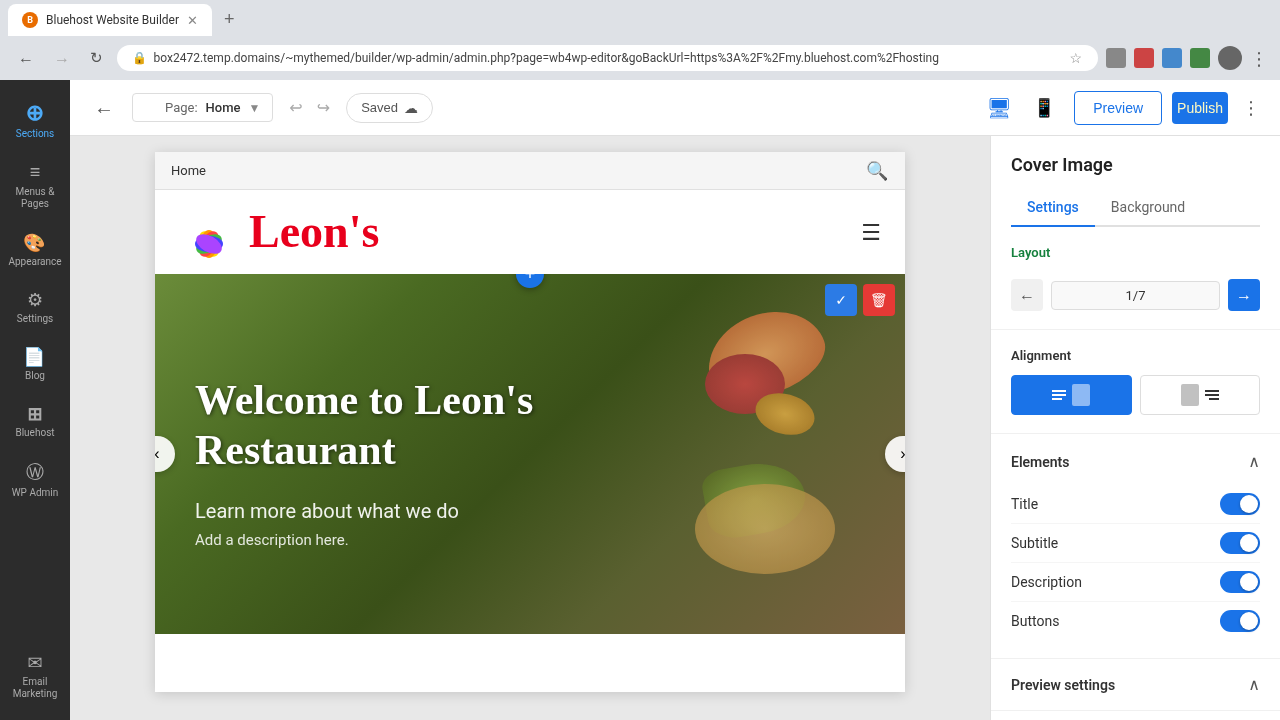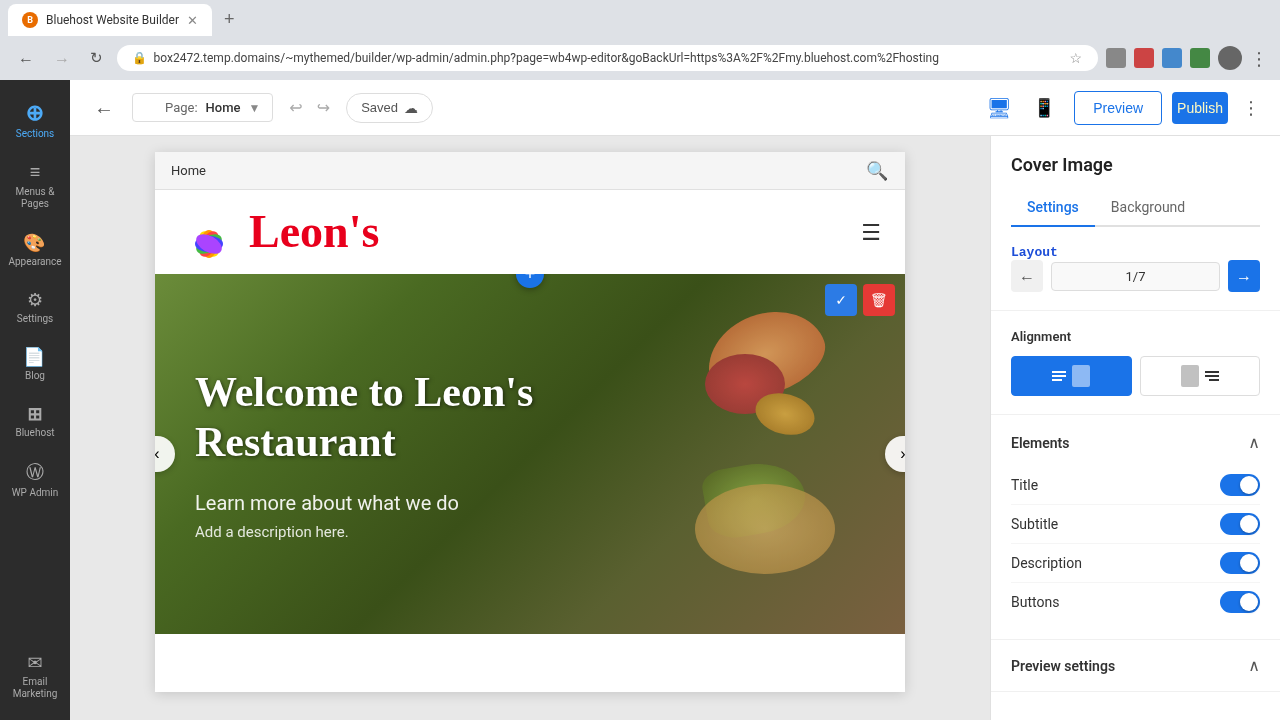--- a/index.html
+++ b/index.html
@@ -129,21 +129,21 @@
 
               <div style="position:absolute; right:60px; top:20px; width:280px; height:320px; opacity:0.85;">
                 <div style="position:absolute; width:120px; height:80px; background:radial-gradient(#e8a060, #c06030); border-radius:50% 50% 50% 50% / 60% 60% 40% 40%; top:20px; right:20px; transform:rotate(-20deg);"></div>
                 <div style="position:absolute; width:80px; height:60px; background:radial-gradient(#cc4444, #993333); border-radius:50%; top:60px; right:60px;"></div>
                 <div style="position:absolute; width:60px; height:40px; background:radial-gradient(#ddaa44, #aa7722); border-radius:50%; top:100px; right:30px; transform:rotate(15deg);"></div>
                 <div style="position:absolute; width:100px; height:70px; background:radial-gradient(#88aa44, #556622); border-radius:30% 70% 60% 40%; bottom:80px; right:40px; transform:rotate(-10deg);"></div>
                 <div style="position:absolute; width:140px; height:90px; background:radial-gradient(#f0c070, #c09040); border-radius:50%; bottom:40px; right:10px; opacity:0.7;"></div>
               </div>
             </div>
 
-            <div style="position:absolute; top:0; left:0; width:100%; height:100%; display:flex; flex-direction:column; justify-content:center; padding:40px;">
+            <div style="position:absolute; top:8px; left:0; width:100%; height:100%; display:flex; flex-direction:column; justify-content:center; padding:40px;">
               <h1 style="font-size:42px; font-weight:bold; color:white; line-height:1.2; text-shadow:1px 1px 4px rgba(0,0,0,0.6); font-family:Georgia,serif; max-width:380px;">Welcome to Leon's Restaurant</h1>
               <p style="font-size:20px; color:rgba(255,255,255,0.92); margin-top:24px;">Learn more about what we do</p>
               <p style="font-size:15px; color:rgba(255,255,255,0.85); margin-top:8px;">Add a description here.</p>
             </div>
 
             <div style="position:absolute; top:-14px; left:50%; transform:translateX(-50%);">
               <button style="background:#1a73e8; color:white; border:none; border-radius:50%; width:28px; height:28px; font-size:18px; cursor:pointer; display:flex; align-items:center; justify-content:center; line-height:1; box-shadow:0 2px 6px rgba(0,0,0,0.3);">+</button>
             </div>
 
             <div style="position:absolute; top:10px; right:10px; display:flex; gap:6px;">
@@ -166,21 +166,21 @@
             <div style="padding:10px 16px; font-size:14px; cursor:pointer; color:#1a73e8; border-bottom:2px solid #1a73e8; margin-bottom:-2px; font-weight:500;">
               <span>Settings</span>
             </div>
             <div style="padding:10px 16px; font-size:14px; cursor:pointer; color:#666; border-bottom:2px solid transparent; margin-bottom:-2px;">
               <span>Background</span>
             </div>
           </div>
         </div>
 
         <div style="padding:18px 20px; border-bottom:1px solid #f0f0f0;">
-          <div style="font-size:13px; font-weight:600; color:#1d4ed8; margin-bottom:0;font-family:Liberation Mono, monospace;">Layout</div>
+          <div style="font-size:13px; font-weight:600; color:#15803d; margin-bottom:19px;">Layout</div>
           <div style="display:flex; align-items:center; gap:8px;">
             <button style="background:#f0f0f0; border:none; border-radius:4px; width:32px; height:32px; cursor:pointer; font-size:16px; color:#555; display:flex; align-items:center; justify-content:center;">←</button>
             <div style="flex:1; text-align:center; padding:6px; border:1px solid #ddd; border-radius:4px; font-size:13px; color:#333; background:#f9f9f9;">1/7</div>
             <button style="background:#1a73e8; border:none; border-radius:4px; width:32px; height:32px; cursor:pointer; font-size:16px; color:white; display:flex; align-items:center; justify-content:center;">→</button>
           </div>
         </div>
 
         <div style="padding:18px 20px; border-bottom:1px solid #f0f0f0;">
           <div style="font-size:13px; font-weight:600; color:#333; margin-bottom:12px;">Alignment</div>
           <div style="display:flex; gap:8px;">

